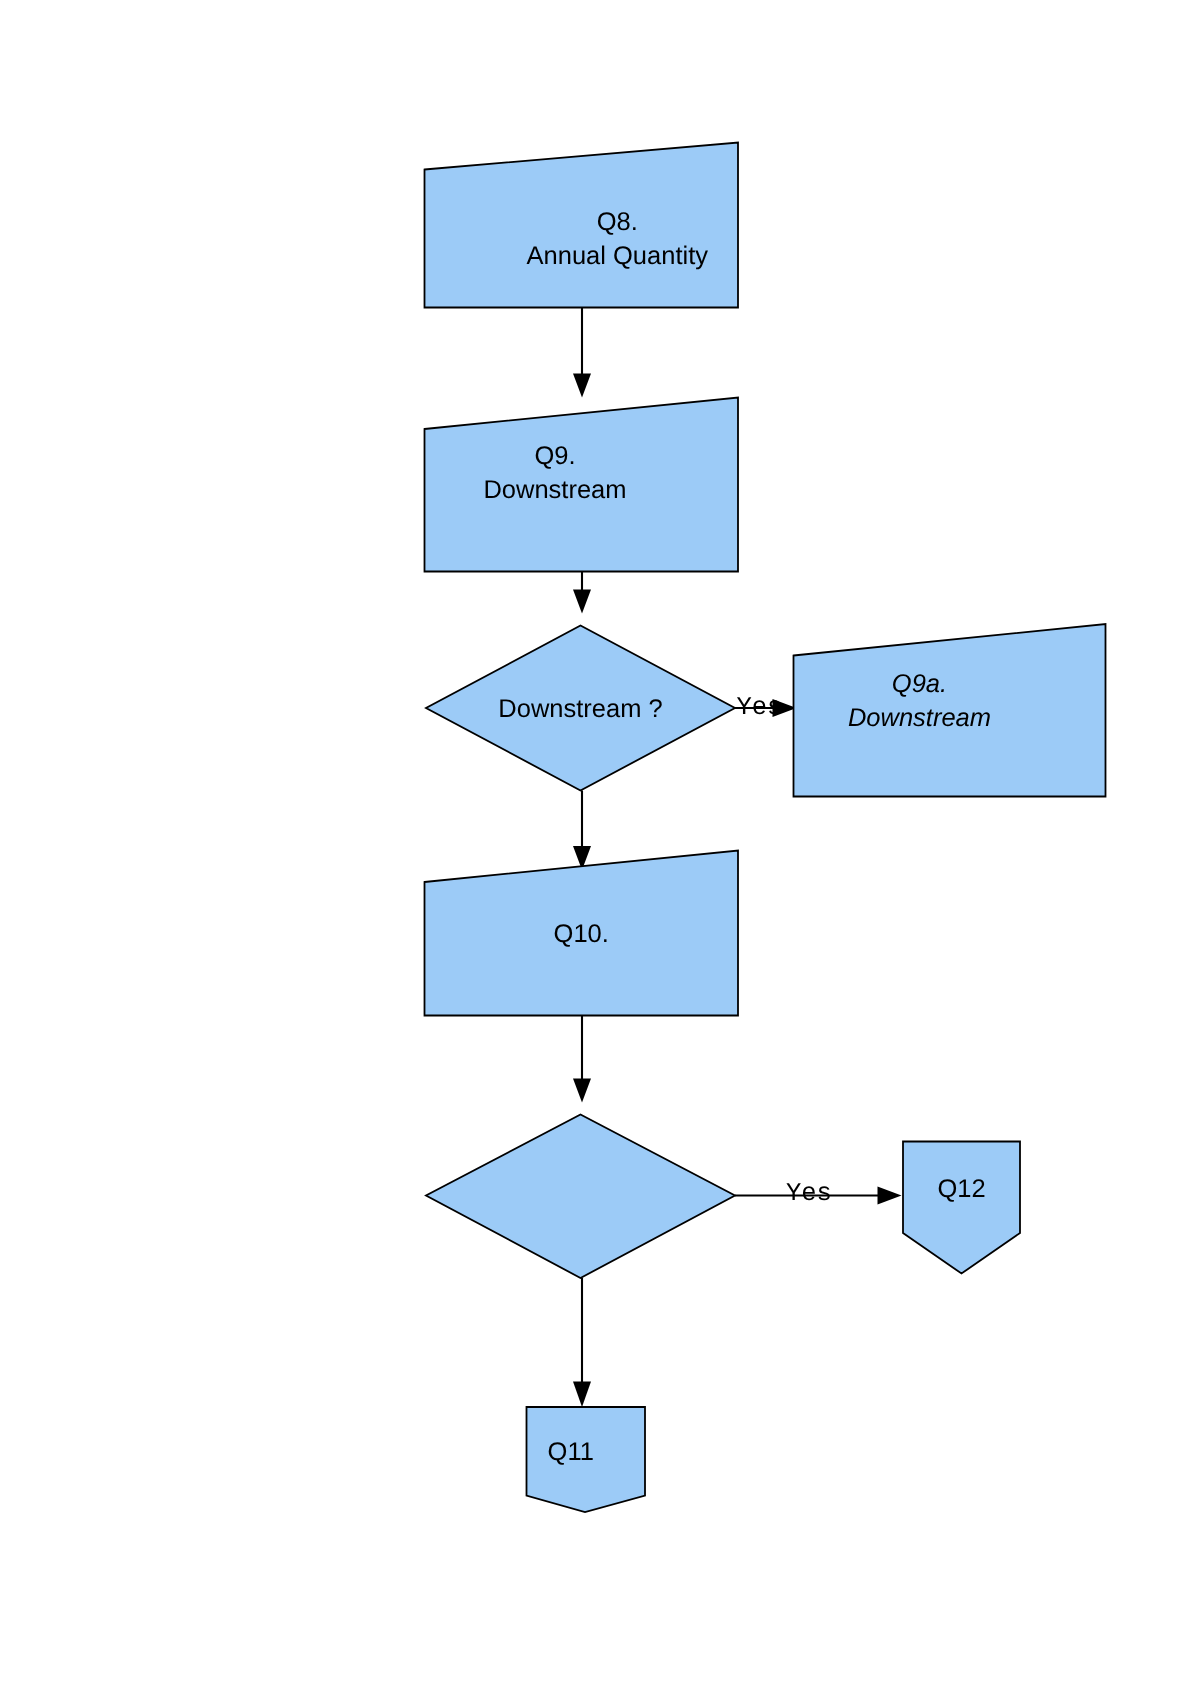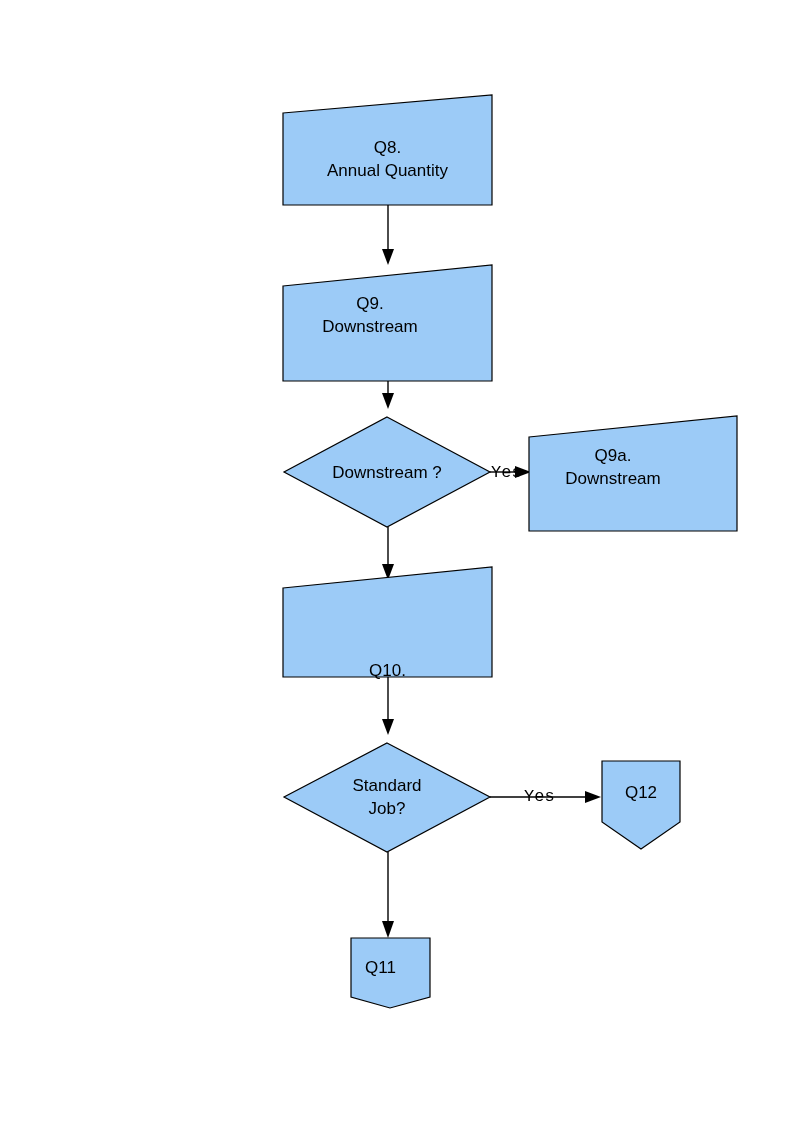--- a/index.html
+++ b/index.html
@@ -110,47 +110,43 @@
     <polygon class="shape-fill" points="283,588 492,567 492,677 283,677"></polygon>
 
     <polygon class="shape-fill" points="387,743 490,797 387,852 284,797"></polygon>
 
     <polygon class="shape-fill" points="602,761 680,761 680,822 641,849 602,822"></polygon>
 
     <polygon class="shape-fill" points="351,938 430,938 430,997 390,1008 351,997"></polygon>
 
   </svg>
 
-  <div class="node-label" style="left:283px; top:136px; width:209px;">
+  <div class="node-label" style="left:283px; top:136px; width:209px;padding-left:24px;">
     <div>Q8.</div>
     <div>Annual Quantity</div>
   </div>
 
   <div class="node-label" style="left:283px; top:292px; width:174px;">
     <div>Q9.</div>
     <div>Downstream</div>
   </div>
 
   <div class="node-label" style="left:284px; top:461px; width:206px;">
     <div>Downstream ?</div>
   </div>
 
-  <div class="node-label" style="left:529px; top:444px; width:168px;">
+  <div class="node-label" style="left:529px; top:444px; width:168px;font-style:italic;">
     <div>Q9a.</div>
     <div>Downstream</div>
   </div>
 
-  <div class="node-label" style="left:283px; top:611px; width:209px;margin-top:48px;">
+  <div class="node-label" style="left:283px; top:611px; width:209px;">
     <div>Q10.</div>
   </div>
 
-  <div class="node-label" style="left:284px; top:774px; width:206px;">
-    <div>Standard</div>
-    <div>Job?</div>
-  </div>
 
   <div class="node-label" style="left:602px; top:781px; width:78px;">
     <div>Q12</div>
   </div>
 
   <div class="node-label" style="left:351px; top:956px; width:59px;">
     <div>Q11</div>
   </div>
 
   <div class="edge-label" style="left:491px; top:463px;">Yes</div>

